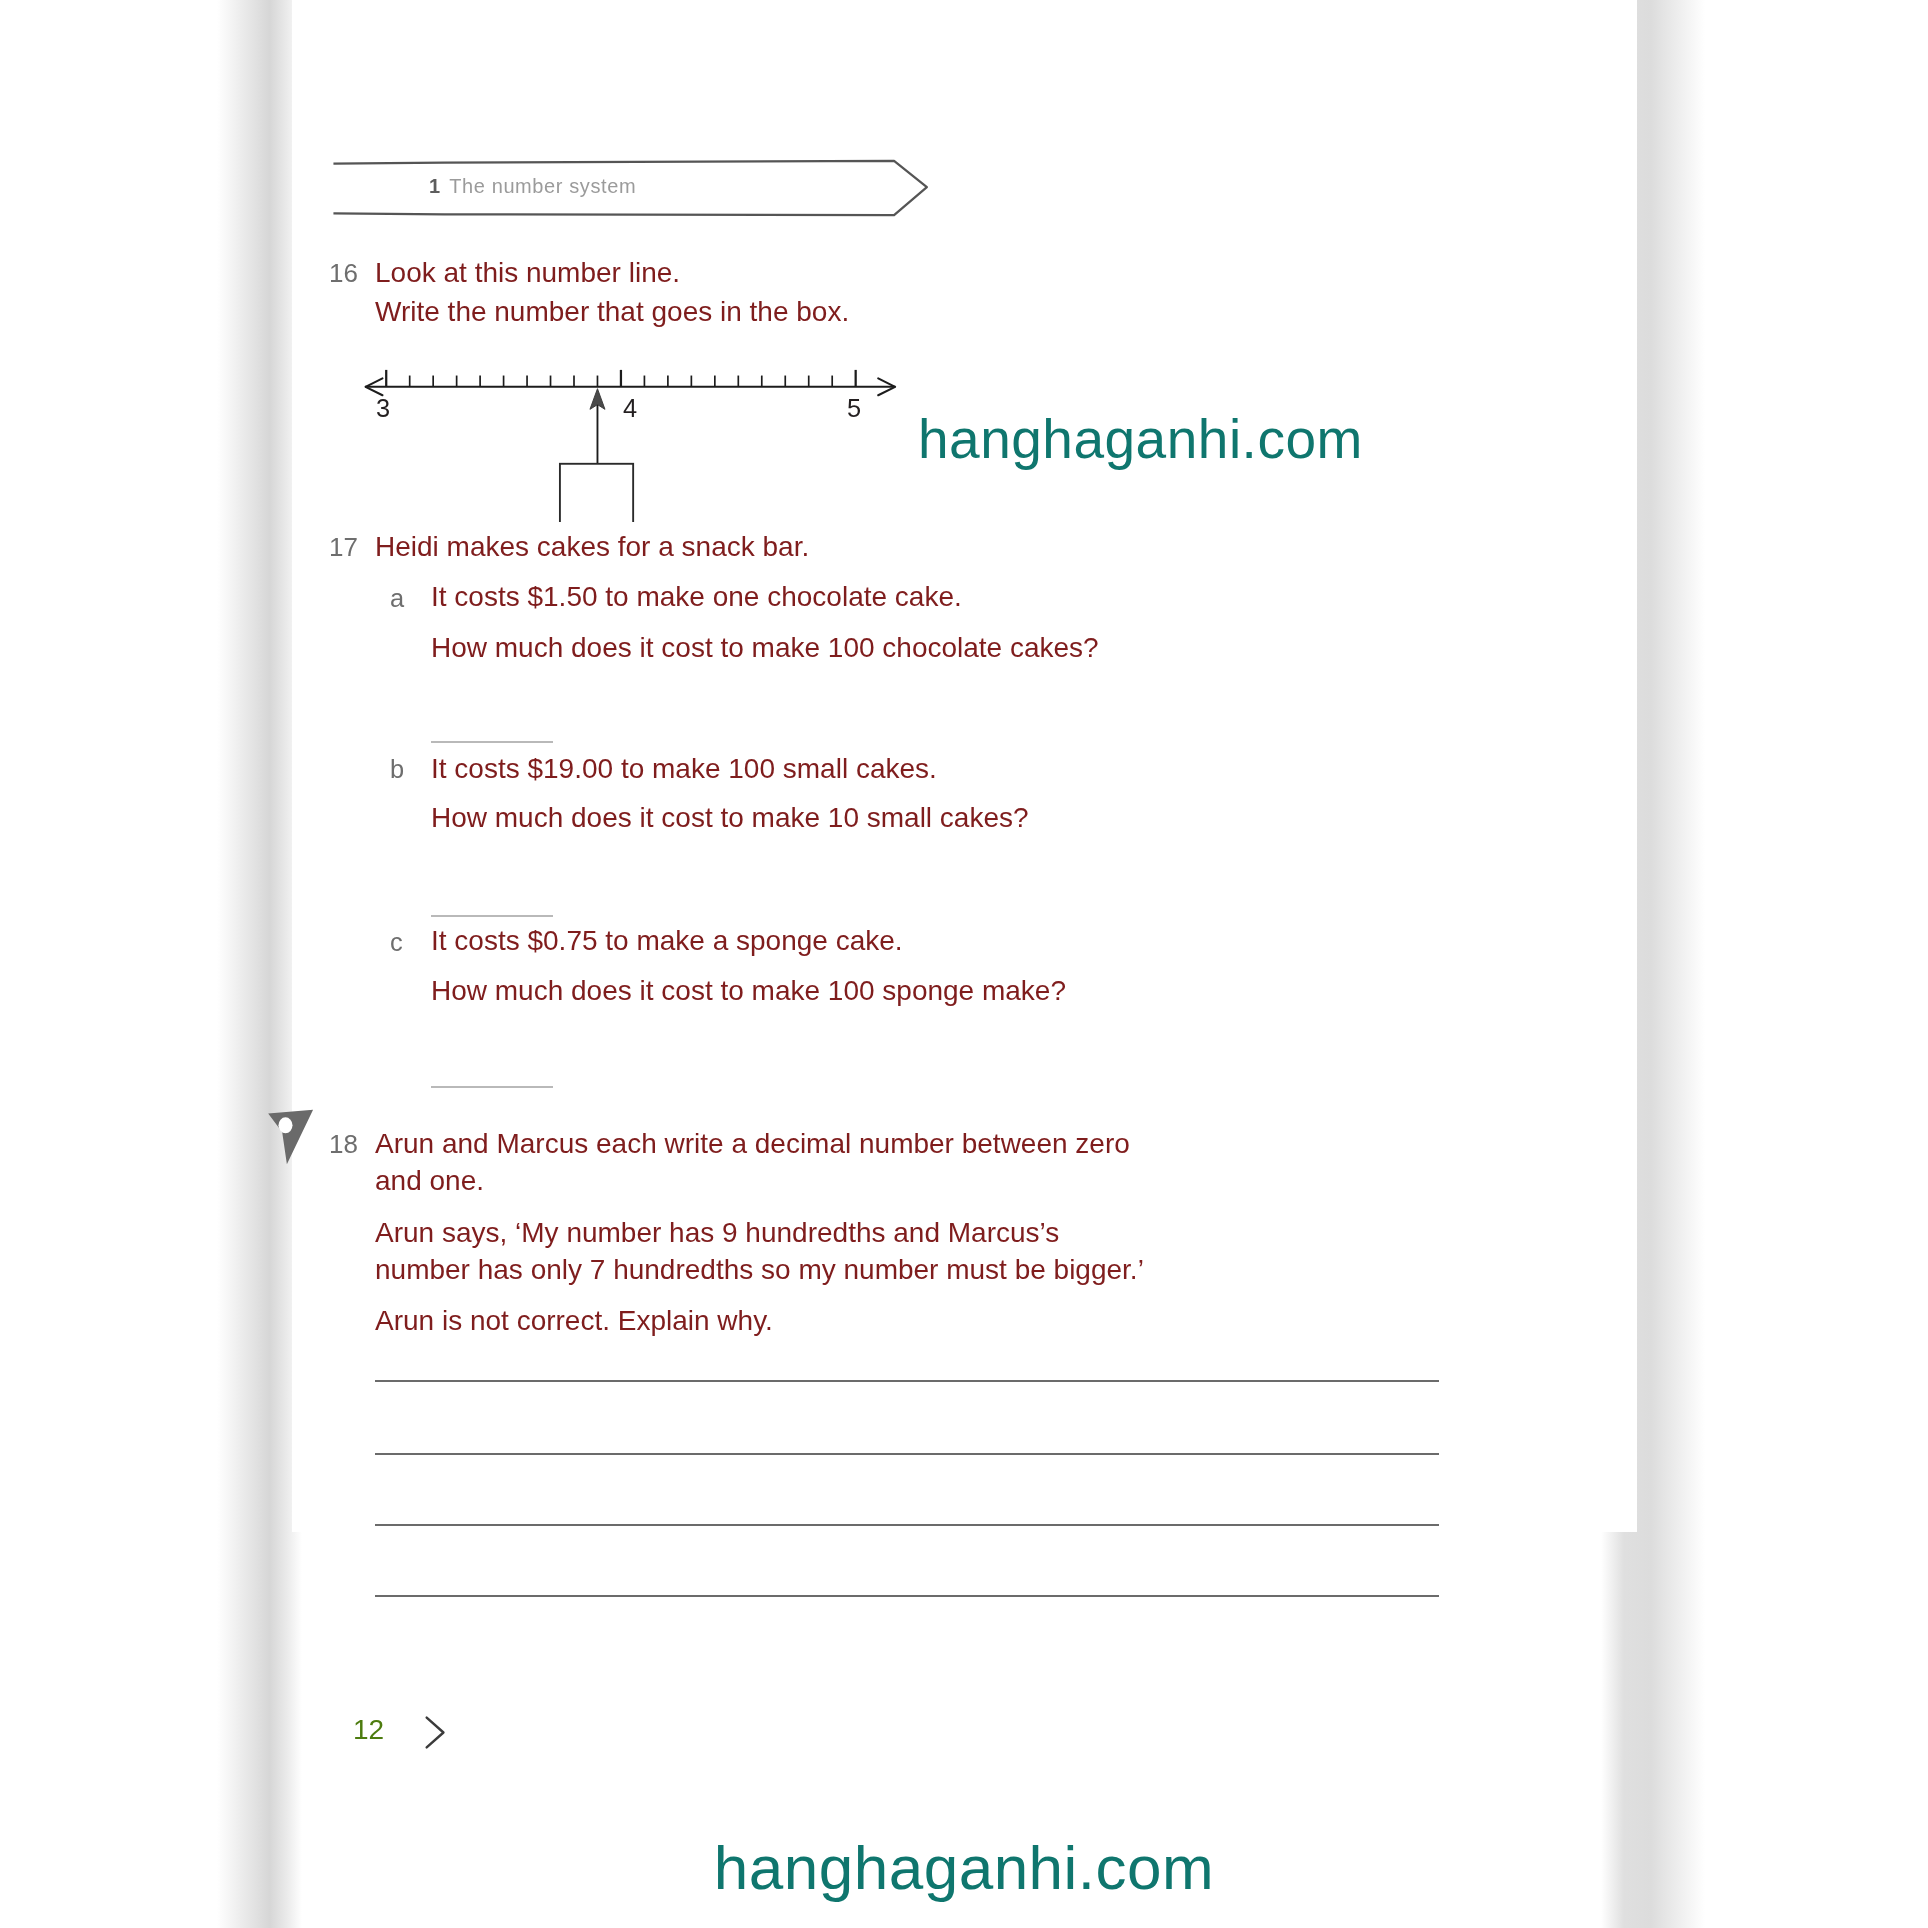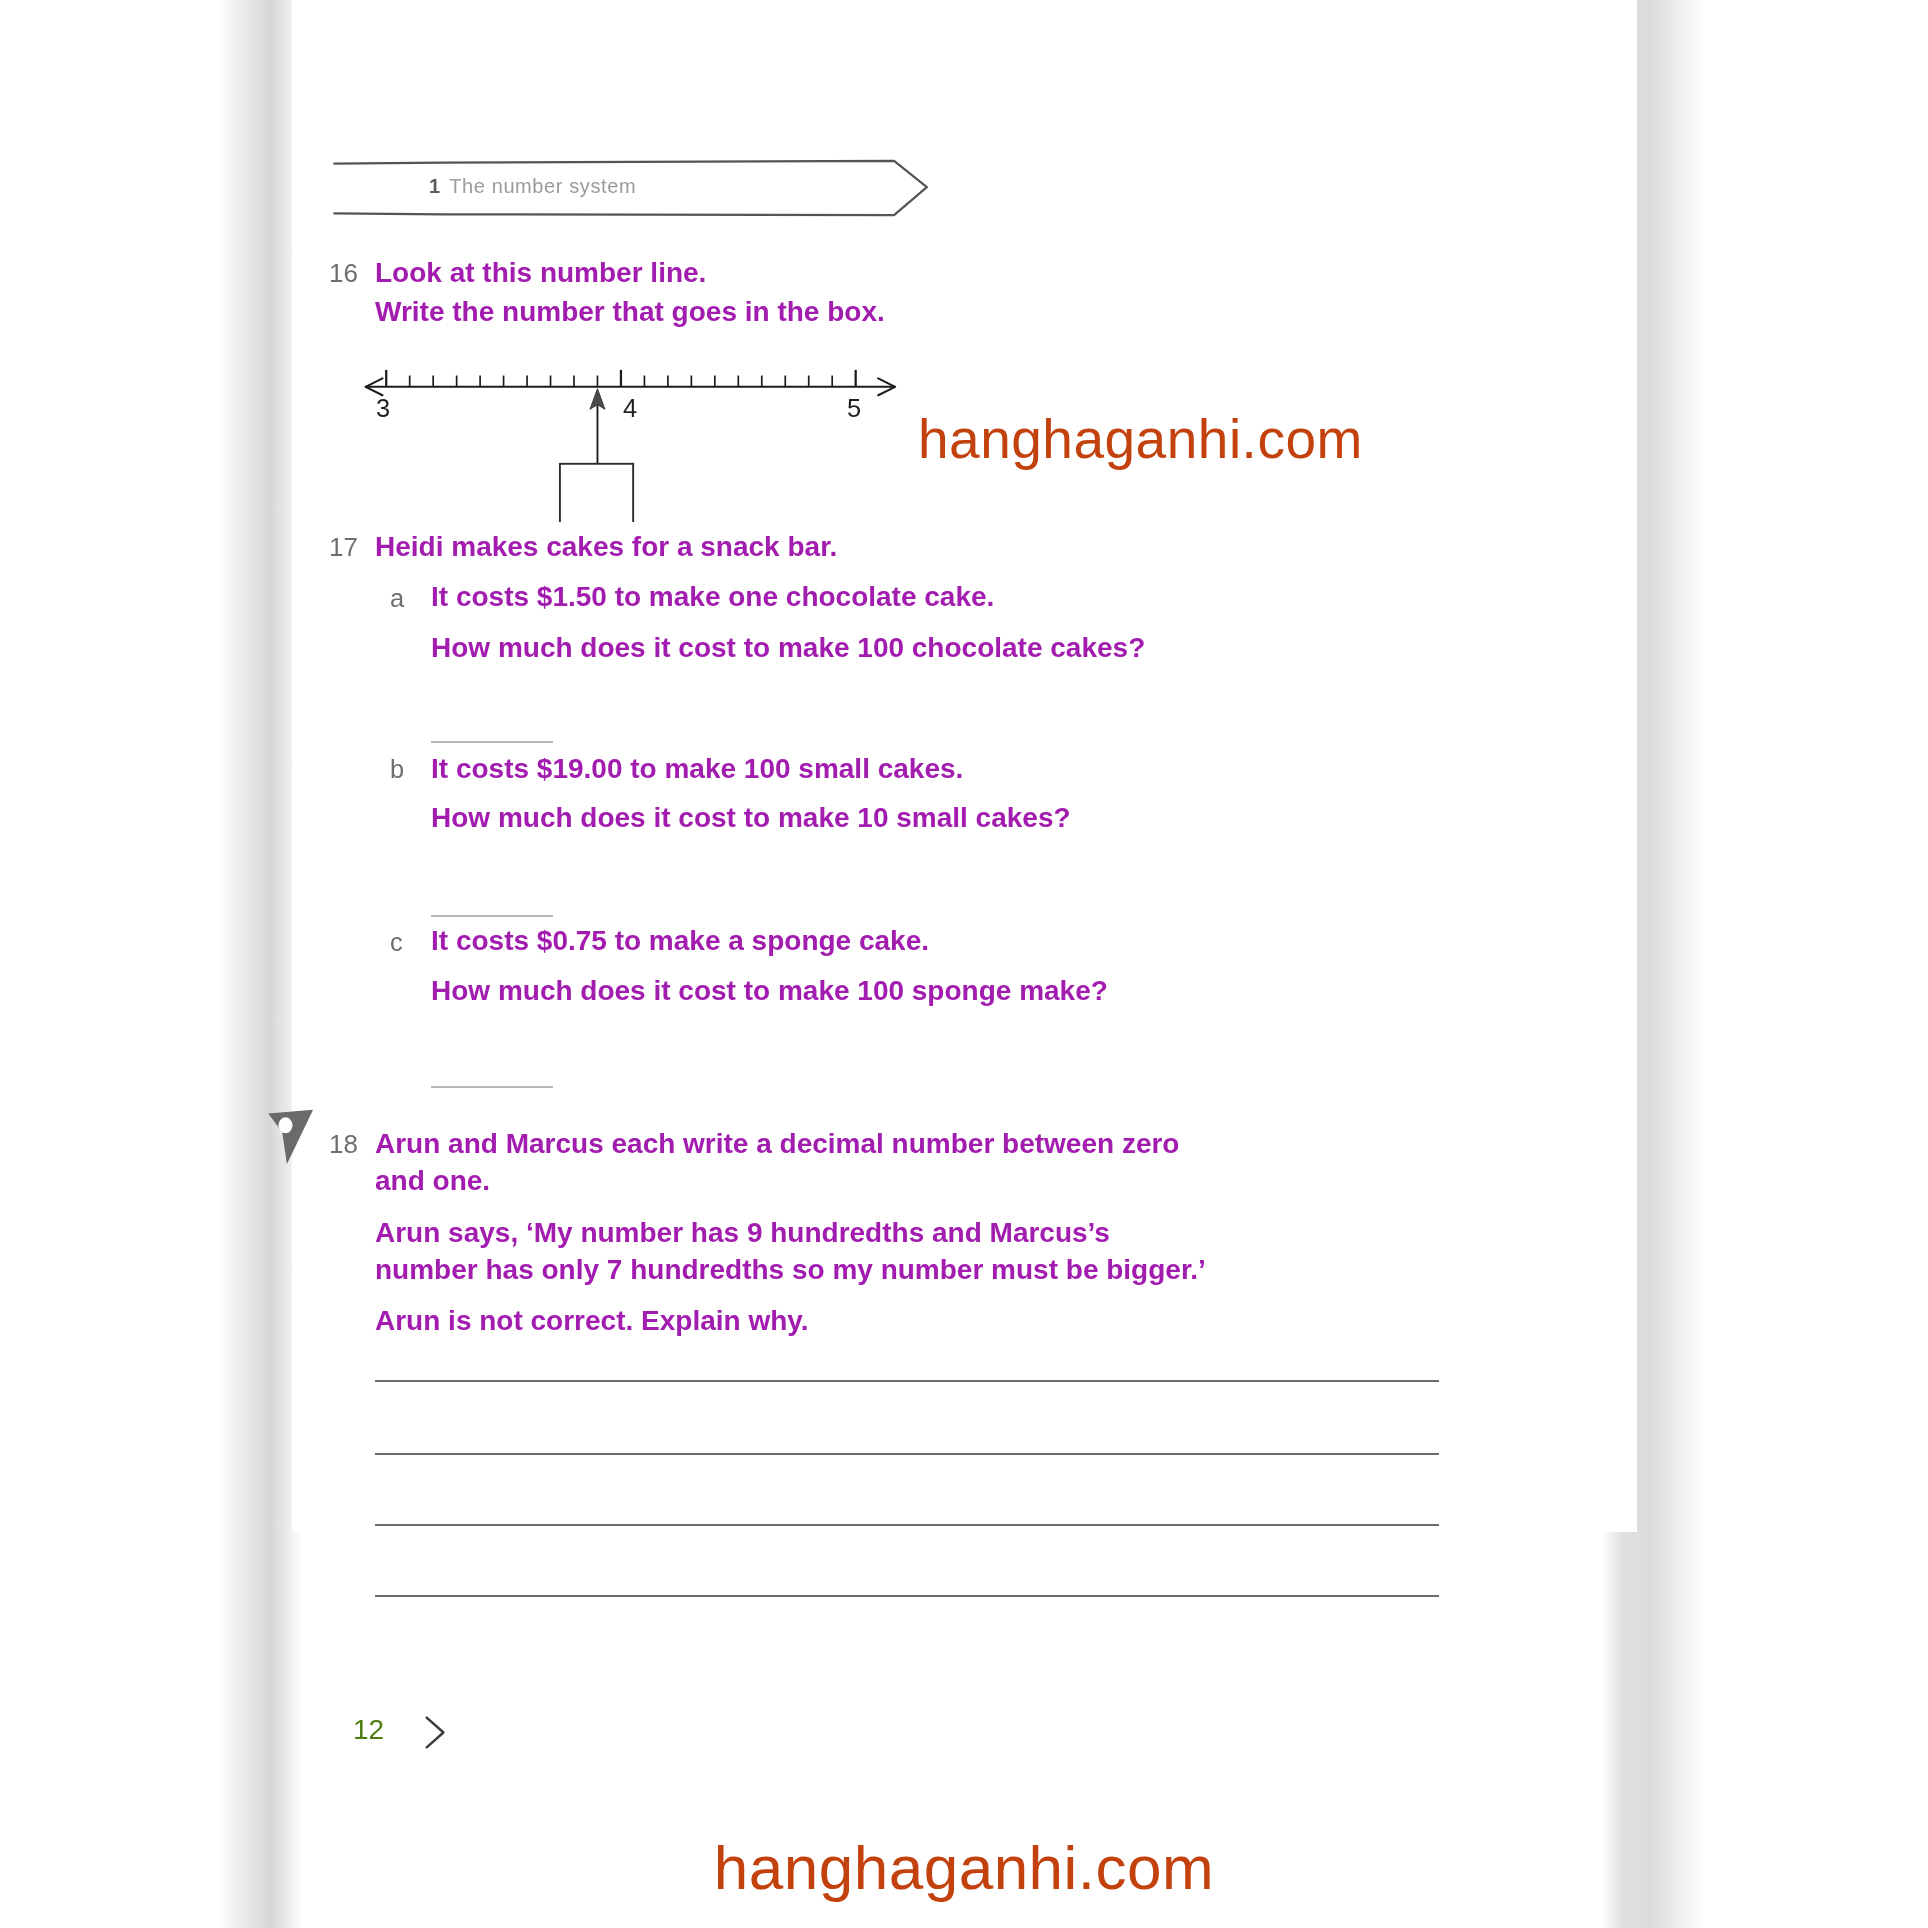--- a/index.html
+++ b/index.html
@@ -52,25 +52,24 @@
   }
   .banner-label .num {
     font-weight: bold;
     color: #5d5d5d;
     margin-right: 8.5px;
   }
 
   
   .qtext {
     position: absolute;
-    color: #a21caf;
+    color: #7f1d1d;
     font-size: 28px;
     line-height: 39px;
     white-space: nowrap;
-    font-weight: bold;
   }
   .qnum {
     position: absolute;
     color: #6e6e6e;
     font-size: 26px;
     line-height: 39px;
     text-align: right;
     white-space: nowrap;
   }
   .qletter {
@@ -123,21 +122,21 @@
   }
   #footer-chevron {
     position: absolute;
     left: 127px; top: 1712px;
     width: 34px; height: 41px;
   }
 
   
   .watermark {
     position: absolute;
-    color: #c2410c;
+    color: #0f766e;
     white-space: nowrap;
   }
   #watermark-main {
     left: 918px; top: 439px;
     font-size: 55px;
     letter-spacing: 0.5px;
     transform: translateY(-50%);
   }
   #watermark-bottom {
     left: 964px; top: 1867px;

